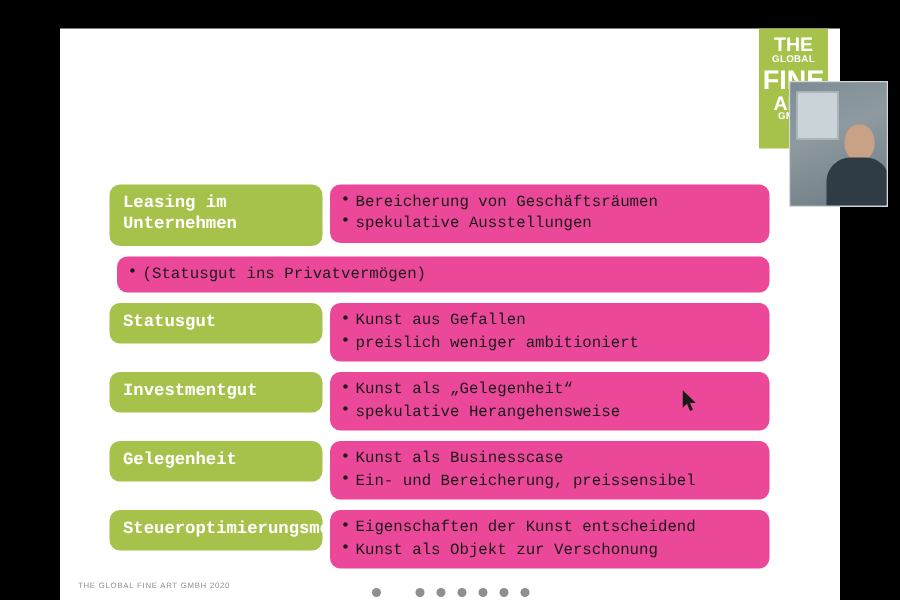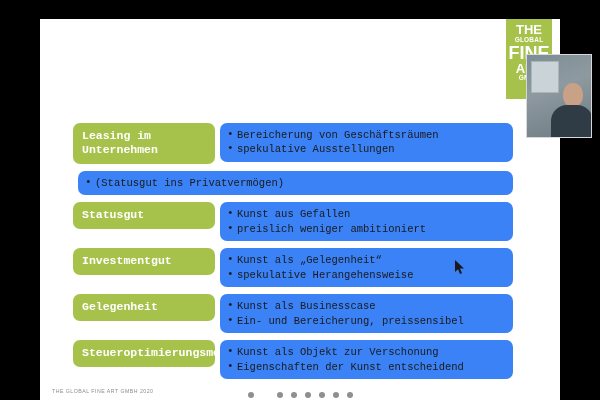--- a/index.html
+++ b/index.html
@@ -83,21 +83,21 @@
     font-size: 11.5px;
     line-height: 1.25;
     border-radius: 7px;
     padding: 6px 9px;
     box-sizing: border-box;
     display: flex;
     align-items: center;
   }
   .row-body {
     flex: 1;
-    background: #3b82f6;
+    background: #ec4899;
     border-radius: 7px;
     padding: 5px 10px 5px 6px;
     margin-left: 5px;
     box-sizing: border-box;
     display: flex;
     flex-direction: column;
     justify-content: center;
   }
   .bullet {
     font-size: 10.5px;
@@ -256,22 +256,22 @@
         <div class="row-label">Gelegenheit</div>
         <div class="row-body">
           <div class="bullet">Kunst als Businesscase</div>
           <div class="bullet">Ein- und Bereicherung, preissensibel</div>
         </div>
       </div>
 
       <div class="row">
         <div class="row-label">Steueroptimierungsmodell</div>
         <div class="row-body">
+          <div class="bullet">Eigenschaften der Kunst entscheidend</div>
           <div class="bullet">Kunst als Objekt zur Verschonung</div>
-          <div class="bullet">Eigenschaften der Kunst entscheidend</div>
         </div>
       </div>
 
     </div>
 
     <div class="slide-footer">THE GLOBAL FINE ART GMBH 2020</div>
 
     <div class="cursor" style="left: 415px; top: 241px;">
       <svg width="12" height="16" viewBox="0 0 12 16">
         <polygon points="0,0 0,12 3,9.2 5,14 7,13.2 5,8.6 9,8.6" fill="#1a1a1a"></polygon>

